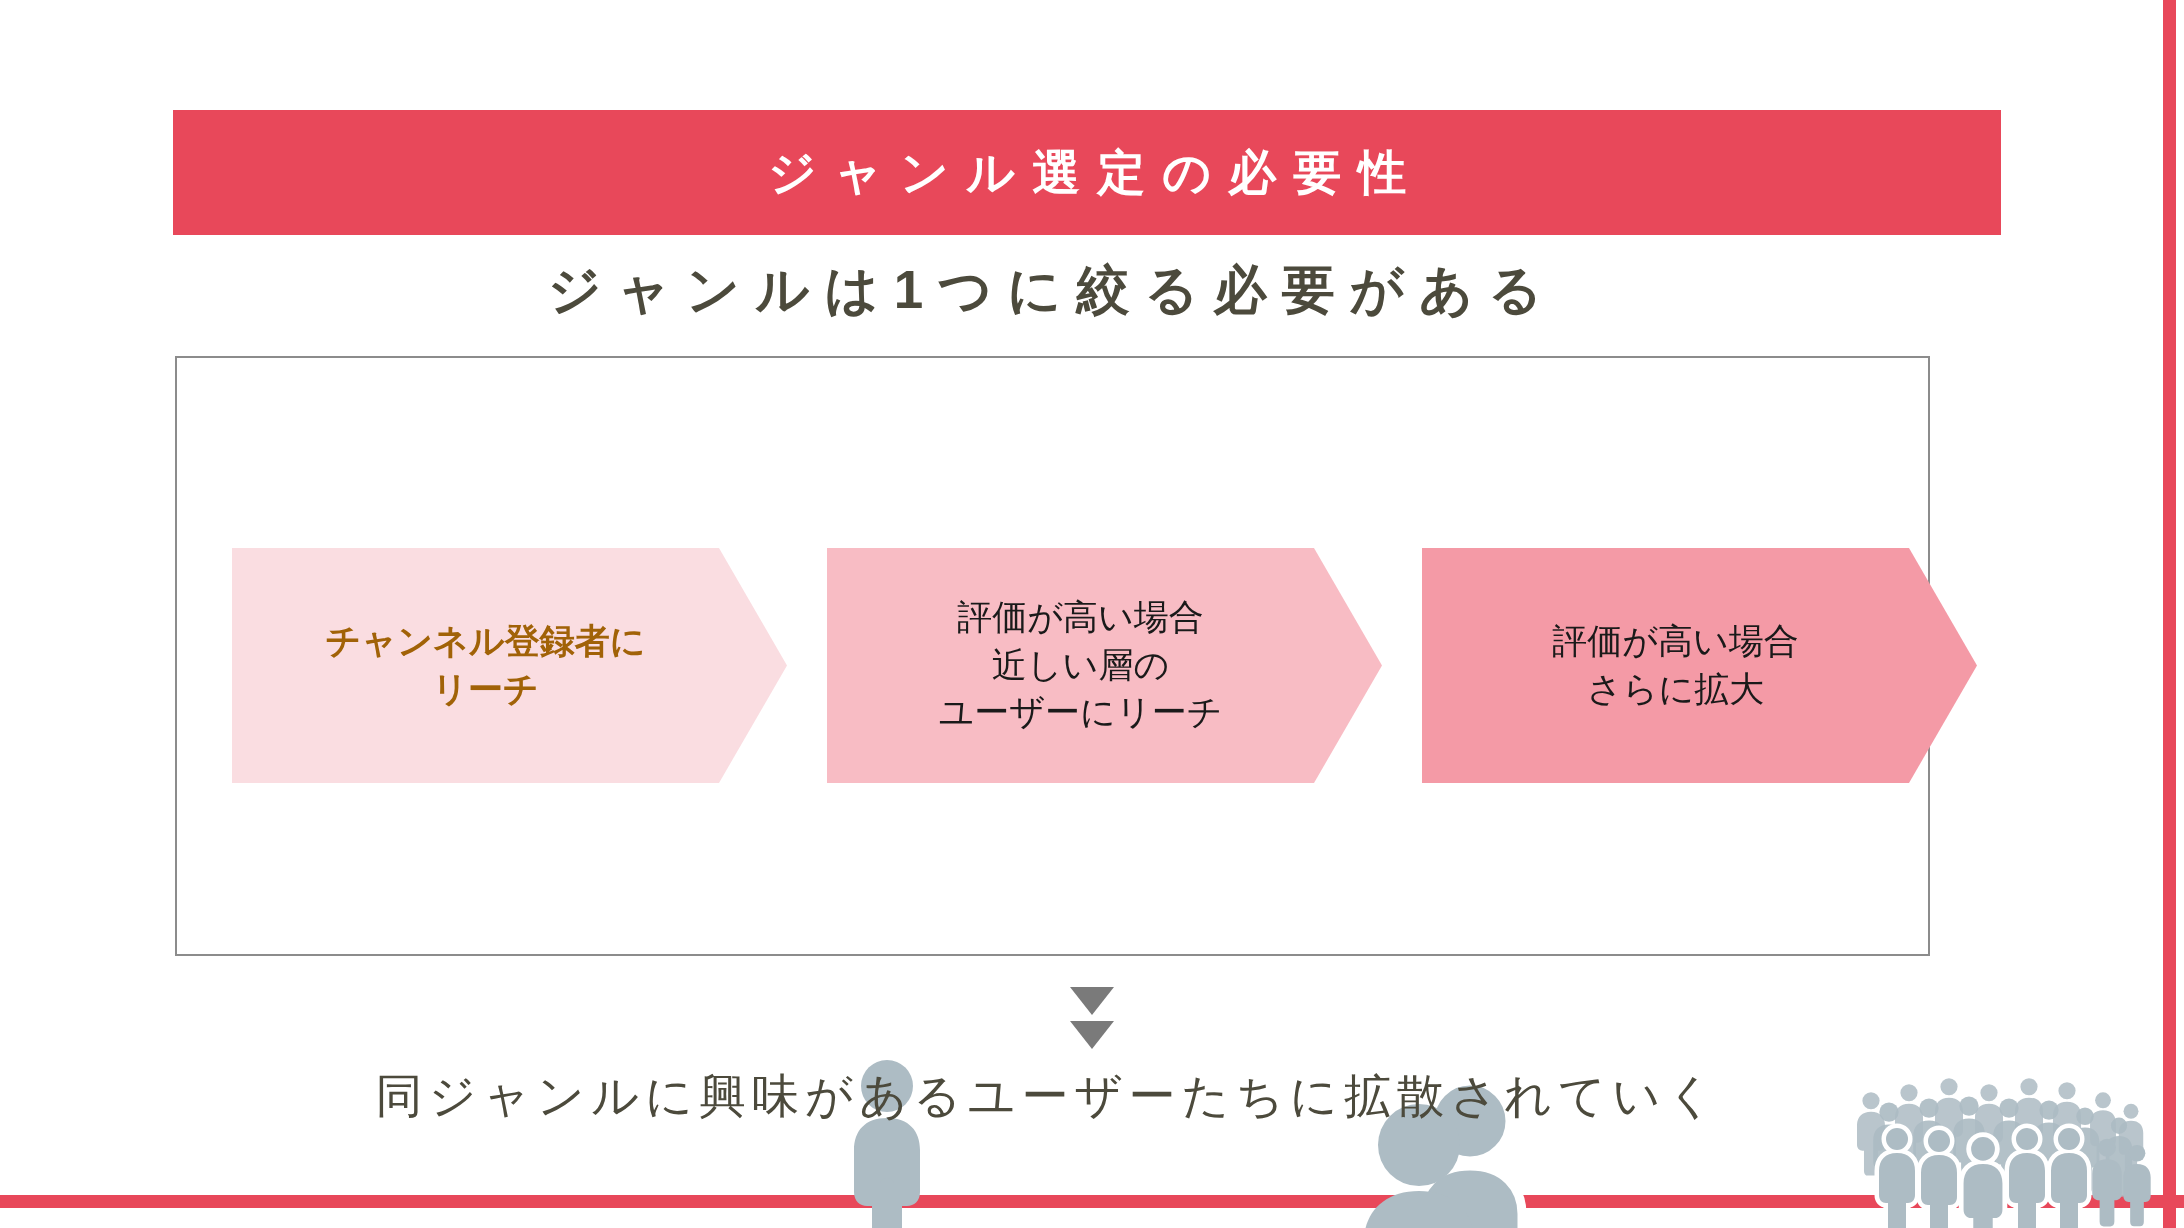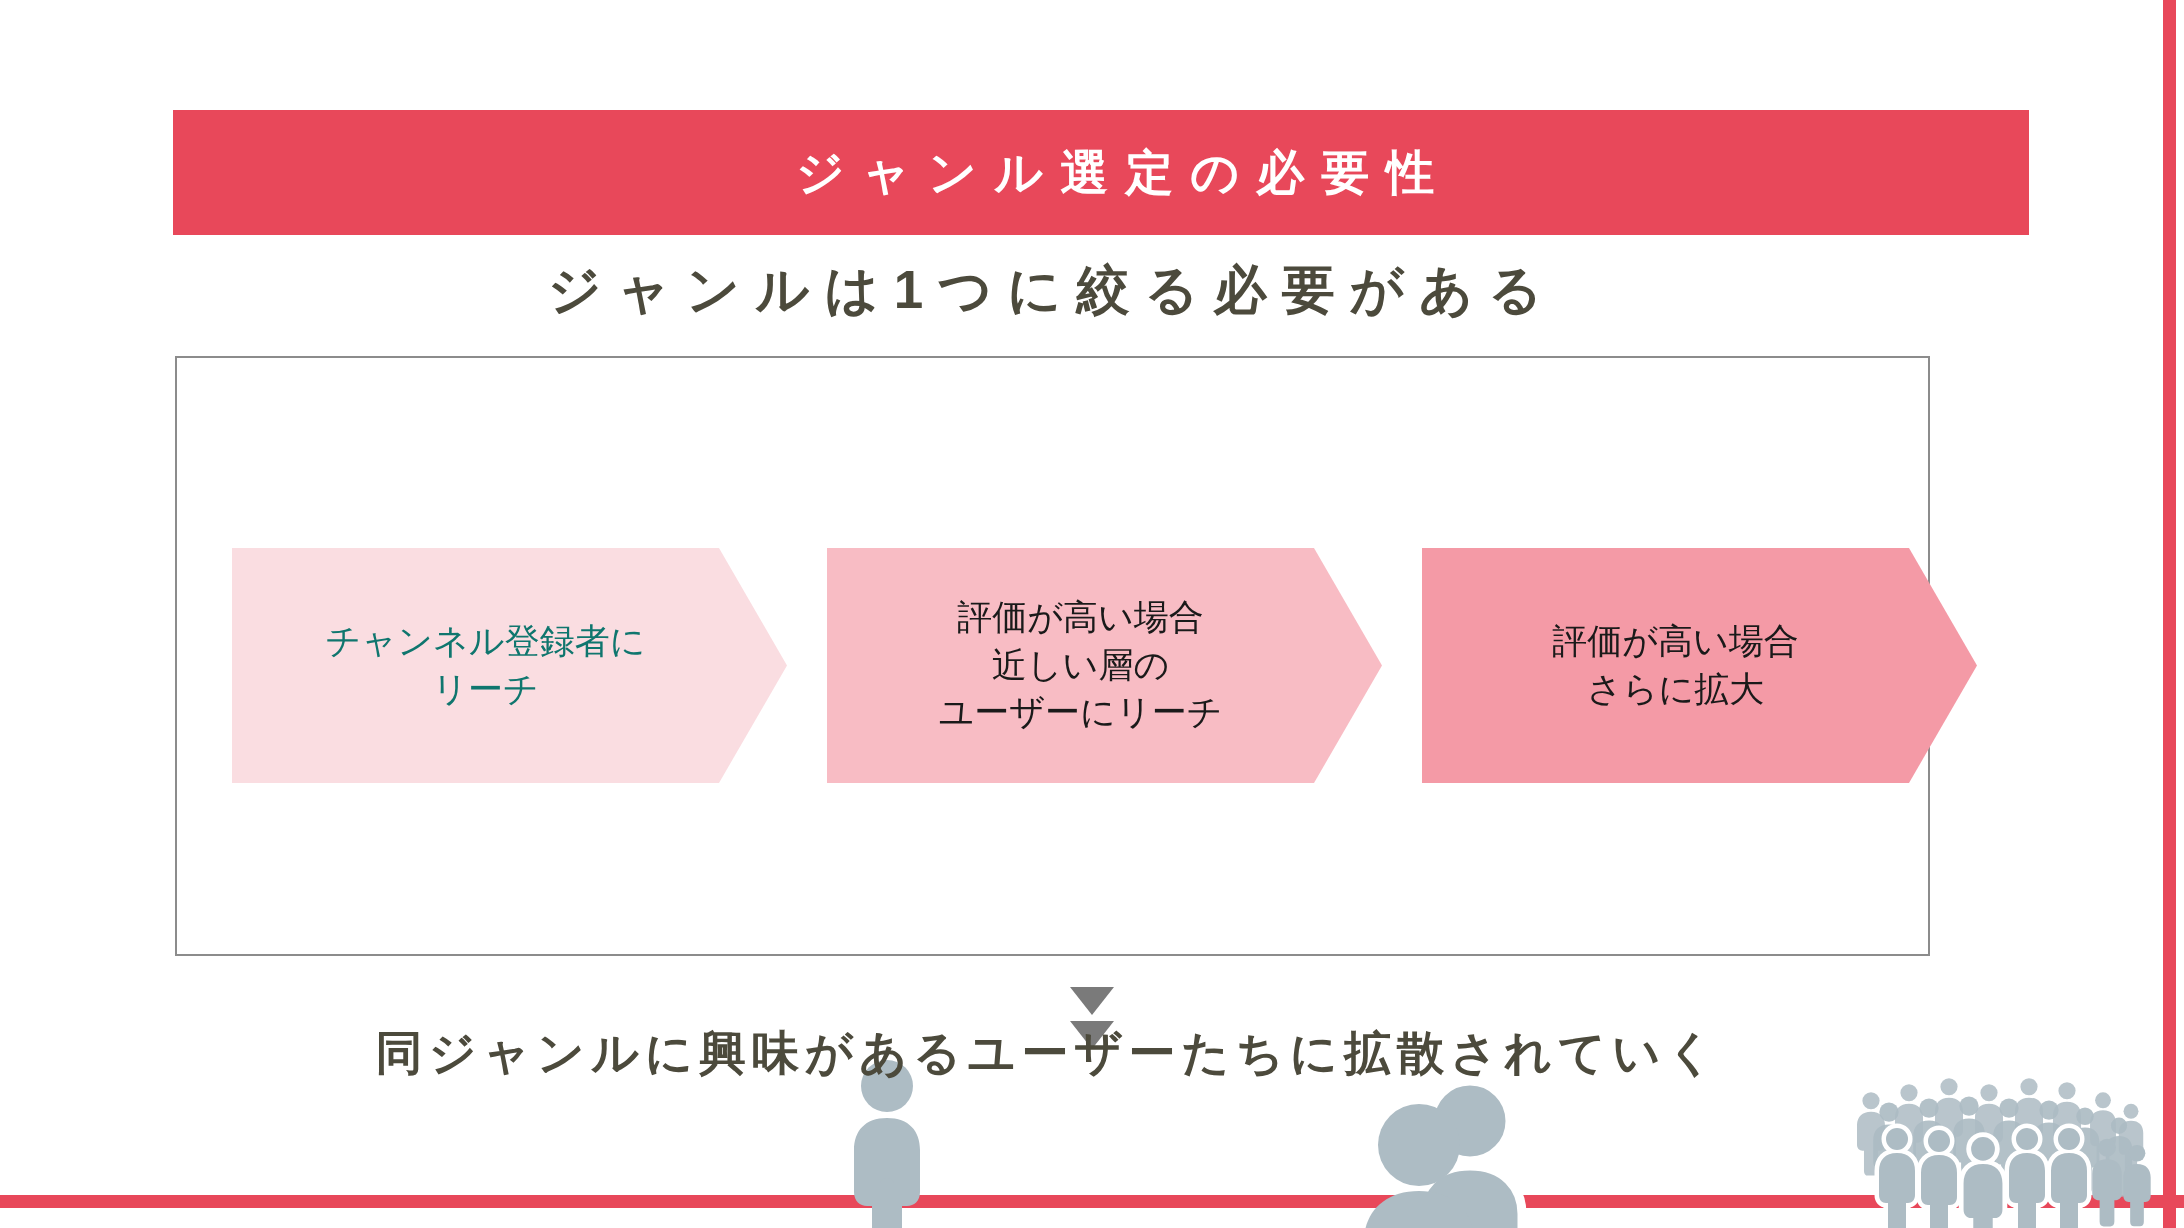--- a/index.html
+++ b/index.html
@@ -39,21 +39,20 @@
   
   .title-banner {
     position: absolute;
     left: 173px;
     top: 110px;
     width: 1828px;
     height: 125px;
     display: flex;
     align-items: center;
     justify-content: center;
-    padding-left: 28px;
   }
   .title-text {
     color: #ffffff;
     font-size: 48px;
     font-weight: bold;
     letter-spacing: 17px;
     text-indent: 17px;
     line-height: 1;
     white-space: nowrap;
   }
@@ -144,26 +143,26 @@
     left: 1062px;
     top: 985px;
     width: 60px;
     height: 72px;
   }
 
   
   .bottom-text {
     position: absolute;
     left: 0;
-    top: 1022px;
+    top: 1065px;
     width: 2090px;
     text-align: center;
     color: #4c4a3c;
     font-size: 47px;
-    font-weight: bold;
+    font-weight: normal;
     letter-spacing: 6px;
     text-indent: 6px;
     white-space: nowrap;
   }
 </style>
 </head>
 <body>
 
 <div id="slide">
 
@@ -174,21 +173,21 @@
     <div class="title-text">ジャンル選定の必要性</div>
   </div>
 
   <div class="subtitle" style="color: rgb(76, 74, 60);">ジャンルは1つに絞る必要がある</div>
 
   <div class="panel" style="border-color: rgb(140, 140, 140);">
 
     <div class="steps">
 
       <div class="step step-1" style="background: rgb(250, 221, 225);">
-        <div class="step-label" style="color: #0f766e;">チャンネル登録者に
+        <div class="step-label" style="color: #a16207; font-weight: bold;">チャンネル登録者に
 リーチ</div>
       </div>
 
       <div class="step step-2" style="background: rgb(248, 188, 196);">
         <div class="step-label" style="color: rgb(26, 26, 26);">評価が高い場合
 近しい層の
 ユーザーにリーチ</div>
       </div>
 
       <div class="step step-3" style="background: rgb(244, 154, 166);">

